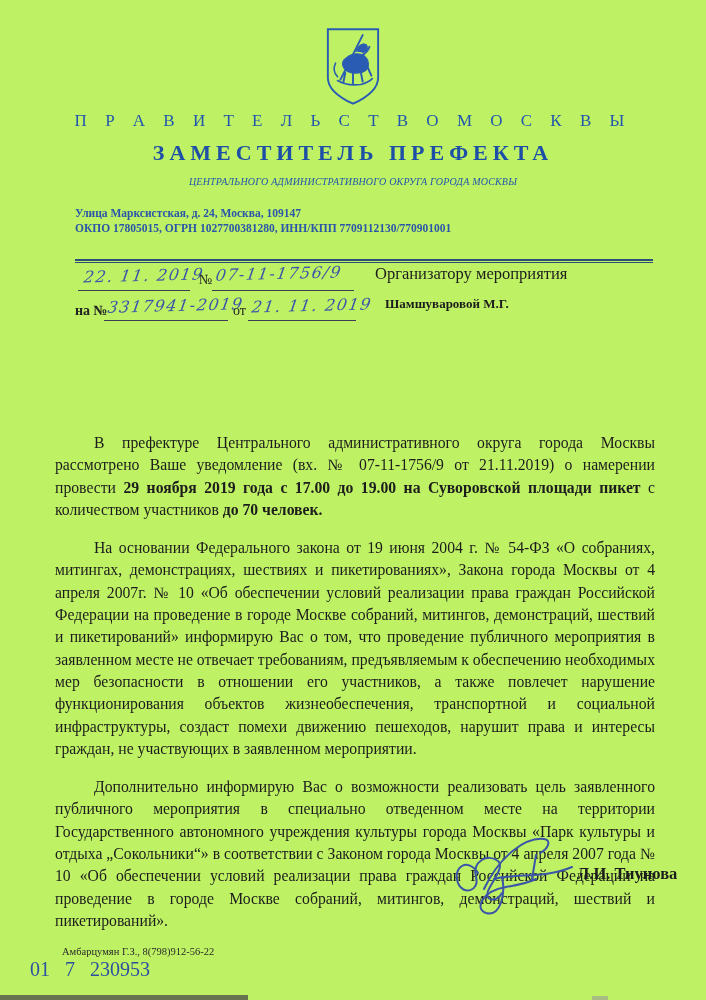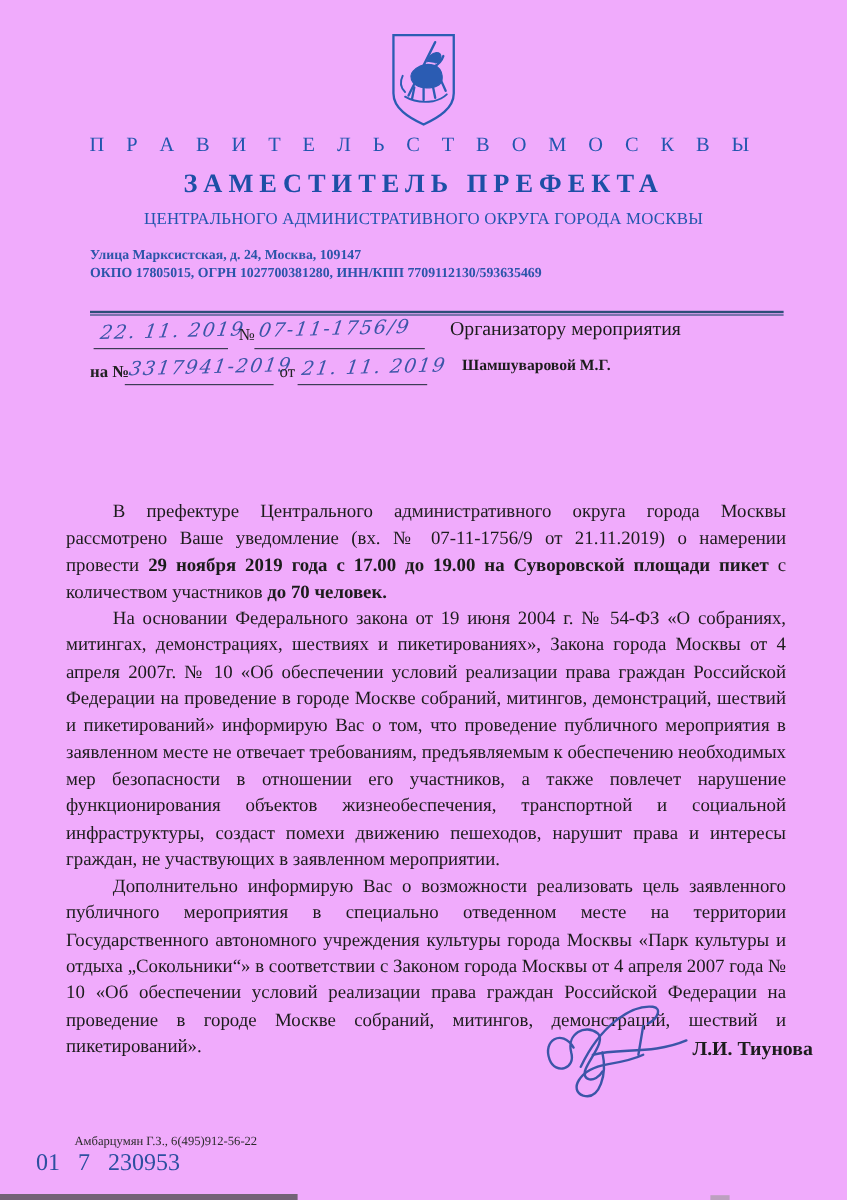--- a/index.html
+++ b/index.html
@@ -1,47 +1,47 @@
 <!DOCTYPE html>
 <html lang="ru"><head>
 <meta charset="utf-8">
 <style>
   * { margin:0; padding:0; box-sizing:border-box; }
   html,body { background:#8a8a88; }
   #page {
     position:relative; width:706px; height:1000px; margin:0 auto;
-    background:#f0abfc; overflow:hidden;
+    background:#bef264; overflow:hidden;
     font-family:"Liberation Serif", serif; color:#1c1c1c;
   }
   .center { position:absolute; left:0; width:100%; text-align:center; }
 
   .coat { position:absolute; left:324px; top:26px; width:58px; height:82px; }
 
   .gov      { top:111px; font-size:17px; letter-spacing:7px; color:#2256ae; }
   .title    { top:140px; font-size:22px; font-weight:bold; letter-spacing:5px; color:#1d4fa6; }
-  .subtitle { top:176px; font-size:14px; letter-spacing:0.2px; color:#2256ae; }
+  .subtitle { top:176px; font-size:10px; letter-spacing:0.2px; color:#2256ae;font-style:italic; }
 
   .contact { position:absolute; left:75px; top:206px; font-size:11.5px; line-height:14.5px; color:#2b55a9;font-weight:bold; }
 
   .rule { position:absolute; left:75px; top:259px; width:578px; height:4px;
           border-top:2px solid #2e4d79; border-bottom:1px solid #2e4d79; }
 
   .hw { font-family:"DejaVu Serif", serif; font-style:italic; color:#3b55a8;
         letter-spacing:1.5px; transform:skewX(-10deg) rotate(-1.5deg);
         display:inline-block; font-size:16px; white-space:nowrap; }
   .formline { position:absolute; border-bottom:1.2px solid #3c3c55; height:1px; }
   .reflabel { position:absolute; font-size:14px; color:#222; }
   .refhw { position:absolute; }
 
   .recip1 { position:absolute; left:375px; top:264px; font-size:16.5px; }
   .recip2 { position:absolute; left:385px; top:296px; font-size:13px; font-weight:bold; }
 
   .body { position:absolute; left:55px; top:416px; width:600px;
           font-size:15.7px; line-height:22.3px; text-align:justify; }
-  .body p { text-indent:39px; }
+  .body p { text-indent:39px;margin-top:16px; }
 
   .sign-svg  { position:absolute; left:448px; top:833px; width:140px; height:90px; }
   .sign-name { position:absolute; left:577px; top:852px; font-size:16.5px; font-weight:bold;margin-top:12px; }
 
   .exec    { position:absolute; left:62px; top:946px; font-size:10.5px; color:#2a2a2a; }
   .doccode { position:absolute; left:30px; top:958px; font-size:20px; color:#2d4fa0; white-space:pre; }
 
   .art1 { position:absolute; left:0;    top:995px; width:248px; height:5px; background:#4a4a48; opacity:.75; }
   .art2 { position:absolute; left:592px; top:996px; width:16px;  height:4px; background:#9a9a96; opacity:.6; }
 </style>
@@ -62,21 +62,21 @@
       <path d="M12 38 q-4 8 2 14" stroke-width="1.6"></path>
     </g>
   </svg>
 
   <div class="gov center">П Р А В И Т Е Л Ь С Т В О   М О С К В Ы</div>
   <div class="title center">ЗАМЕСТИТЕЛЬ  ПРЕФЕКТА</div>
   <div class="subtitle center">ЦЕНТРАЛЬНОГО АДМИНИСТРАТИВНОГО ОКРУГА ГОРОДА МОСКВЫ</div>
 
   <div class="contact">
     <div>Улица Марксистская, д. 24, Москва, 109147</div>
-    <div>ОКПО 17805015, ОГРН 1027700381280, ИНН/КПП 7709112130/593635469</div>
+    <div>ОКПО 17805015, ОГРН 1027700381280, ИНН/КПП 7709112130/770901001</div>
   </div>
 
   <div class="rule"></div>
 
   <span class="refhw" style="left:84px; top:266px;">
     <span class="hw">22. 11. 2019</span>
   </span>
   <span class="formline" style="left:78px; top:290px; width:112px;"></span>
 
   <span class="reflabel" style="left:199px; top:272px;">№</span>
@@ -110,18 +110,18 @@
     <g fill="none" stroke="#3b55a8" stroke-width="2" stroke-linecap="round">
       <path d="M30 40 C20 24 4 34 10 50 C15 63 32 58 28 44 C24 28 40 20 50 28 C57 34 44 48 40 58 C36 68 48 70 54 60"></path>
       <path d="M36 56 C52 22 78 4 96 6 C104 7 100 16 92 20"></path>
       <path d="M46 46 C68 40 96 46 124 34"></path>
       <path d="M54 44 C58 62 52 84 38 80 C26 76 34 58 58 54 C70 52 80 50 88 46"></path>
       <path d="M88 22 L84 46"></path>
     </g>
   </svg>
   <div class="sign-name">Л.И. Тиунова</div>
 
-  <div class="exec">Амбарцумян Г.З., 6(495)912-56-22</div>
+  <div class="exec">Амбарцумян Г.З., 8(798)912-56-22</div>
   <div class="doccode">01   7   230953</div>
 
   <div class="art1"></div>
   <div class="art2"></div>
 </div>
 
 </body></html>

